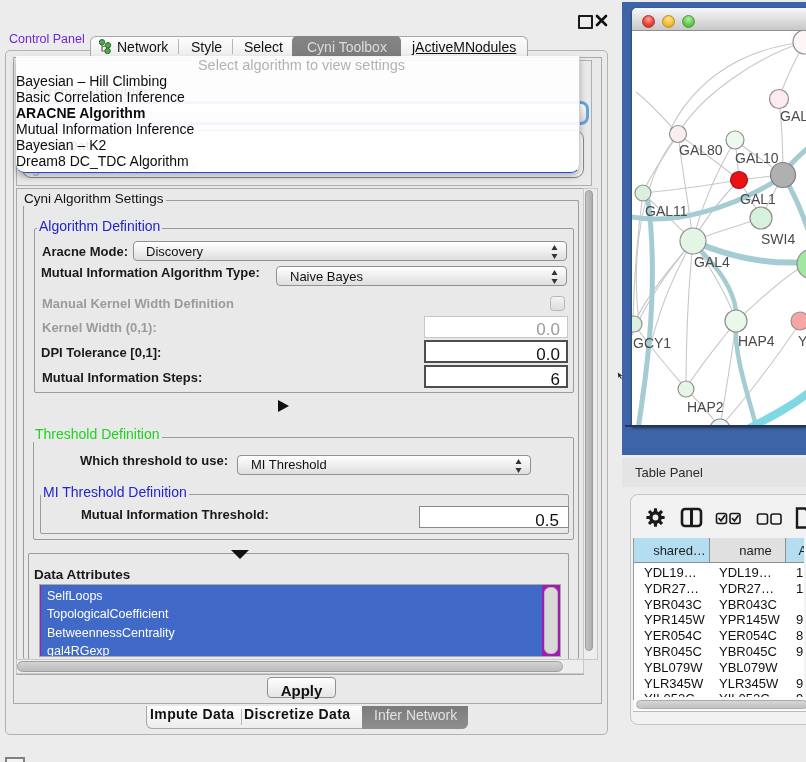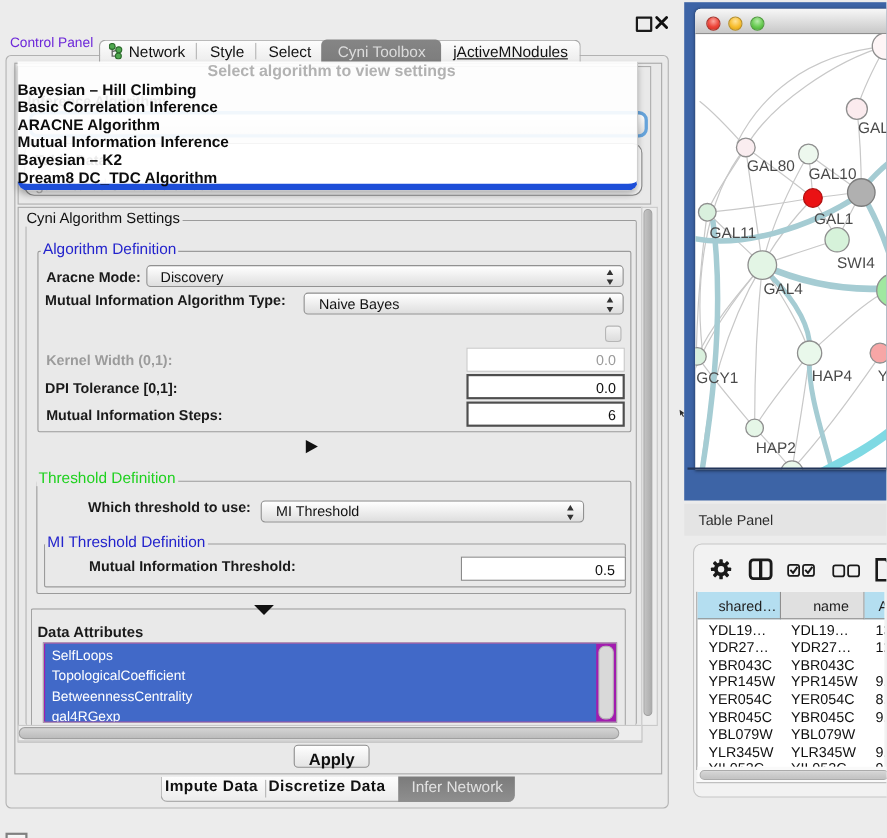--- a/index.html
+++ b/index.html
@@ -1,21 +1,21 @@
 <!DOCTYPE html>
 <html><head>
 <meta charset="utf-8">
 <style>
 html,body{margin:0;padding:0;}
 body{width:806px;height:762px;background:#ececec;font-family:"Liberation Sans",sans-serif;overflow:hidden;}
 #page{position:relative;width:806px;height:762px;overflow:hidden;}
 .abs{position:absolute;}
 .lbl{position:absolute;font-size:13px;font-weight:bold;color:#1a1a1a;white-space:nowrap;}
 .gt{position:absolute;font-size:14px;white-space:nowrap;background:#e9e9e9;padding:0 2px;}
-.field{position:absolute;background:#fff;font-size:13px;text-align:right;box-sizing:border-box;white-space:nowrap;}
+.field{position:absolute;background:#fff;font-size:17px;text-align:right;box-sizing:border-box;white-space:nowrap;}
 .combo{position:absolute;background:linear-gradient(#ffffff,#dedede);border:1px solid #919191;border-radius:4px;box-sizing:border-box;font-size:13px;color:#111;white-space:nowrap;}
 .combo .ar{position:absolute;right:8px;top:3px;width:7px;}
 .grp{position:absolute;border:1px solid #9b9b9b;border-radius:2px;}
 svg{display:block;}
 </style>
 </head>
 <body>
 <div id="page">
 
 <div class="abs" style="left:9px;top:12px;font-size:12.5px;color:#6d28d9;margin-top:20px;">Control Panel</div>
@@ -49,20 +49,21 @@
     </div>
 
 <div class="lbl" style="left:41px;top:265px;">Mutual Information Algorithm Type:</div>
 <div class="combo" style="left:276px;top:266px;width:291px;height:20px;">
       <span style="position:absolute;left:13px;top:2px;">Naive Bayes</span>
       <svg class="ar" width="7" height="14" viewBox="0 0 7 14">
         <path d="M3.5 0 L6.5 5 H0.5 Z M3.5 14 L6.5 9 H0.5 Z" fill="#333"></path>
       </svg>
     </div>
 
+<div class="lbl" style="left:42px;top:296px;color:#9b9b9b;">Manual Kernel Width Definition</div>
 <div class="abs" style="left:550px;top:296px;width:15px;height:15px;border:1px solid #b6b6b6;border-radius:3.5px;background:linear-gradient(#f4f4f4,#dcdcdc);box-sizing:border-box;"></div>
 
 <div class="lbl" style="left:42px;top:320px;color:#9b9b9b;">Kernel Width (0,1):</div>
 <div class="field" style="left:424px;top:316px;width:144px;height:22px;border:1px solid #c6c6c6;color:#9b9b9b;padding:3px 7px 0 0;">0.0</div>
 
 <div class="lbl" style="left:41px;top:345px;">DPI Tolerance [0,1]:</div>
 <div class="field" style="left:424px;top:340px;width:144px;height:23px;border:2px solid #4e4e4e;color:#111;padding:3px 6px 0 0;">0.0</div>
 
 <div class="lbl" style="left:42px;top:370px;">Mutual Information Steps:</div>
 <div class="field" style="left:424px;top:365px;width:144px;height:23px;border:2px solid #4e4e4e;color:#111;padding:3px 6px 0 0;">6</div>
@@ -116,21 +117,21 @@
 <div class="abs" style="left:117px;top:39px;font-size:14px;color:#111;">Network</div>
 <div class="abs" style="left:191px;top:39px;font-size:14px;color:#111;">Style</div>
 <div class="abs" style="left:244px;top:39px;font-size:14px;color:#111;">Select</div>
 <div class="abs" style="left:307px;top:39px;font-size:14px;color:#dcdcdc;">Cyni Toolbox</div>
 <div class="abs" style="left:412px;top:39px;font-size:14px;color:#111;text-decoration:underline;">jActiveMNodules</div>
 
 <div class="abs" style="left:25px;top:84px;font-size:13px;font-weight:bold;color:#1a1a1a;">Inference Algorithm:</div>
 <div class="abs" style="left:32px;top:138px;font-size:13px;font-weight:bold;color:#1a1a1a;">Table Data:</div>
 <div class="abs" style="left:32px;top:160px;font-size:14px;color:#bdbdbd;">galFiltered.sif default node</div>
 
-<div class="abs" style="left:16px;top:56px;width:564px;height:117px;background:rgba(255,255,255,0.91);border-right:1px solid #cfcfcf;border-bottom:6px solid #1d4ed8;border-radius:0 0 9px 9px;box-shadow:0 4px 6px rgba(0,0,0,0.28);box-sizing:border-box;font-weight:bold;">
+<div class="abs" style="left:16px;top:56px;width:564px;height:117px;background:rgba(255,255,255,0.91);border-right:1px solid #cfcfcf;border-bottom:1px solid #1d4ed8;border-radius:0 0 9px 9px;box-shadow:0 4px 6px rgba(0,0,0,0.28);box-sizing:border-box;">
  <div style="position:absolute;left:4px;top:1px;width:100%;text-align:center;font-size:14.5px;color:#b2b2b2;">Select algorithm to view settings</div>
  <div style="position:absolute;left:0px;top:18px;font-size:14px;color:#0c0c0c;line-height:15.9px;white-space:nowrap;">Bayesian – Hill Climbing<br>Basic Correlation Inference<br><b>ARACNE Algorithm</b><br>Mutual Information Inference<br>Bayesian – K2<br>Dream8 DC_TDC Algorithm</div>
 </div>
 
 <div class="abs" style="left:146px;top:706px;width:322px;height:23px;background:linear-gradient(#fdfdfd,#ececec);border:1px solid #a8a8a8;border-top:none;border-radius:0 0 6px 6px;box-sizing:border-box;"></div>
 <div class="abs" style="left:241px;top:709px;width:1px;height:16px;background:#b5b5b5;"></div>
 <div class="abs" style="left:362px;top:706px;width:106px;height:23px;background:linear-gradient(#7b7b7b,#8f8f8f);border-radius:0 0 6px 0;"></div>
 <div class="abs" style="left:150px;top:706px;font-size:14px;font-weight:bold;letter-spacing:0.4px;color:#111;">Impute Data</div>
 <div class="abs" style="left:244px;top:706px;font-size:14px;font-weight:bold;letter-spacing:0.4px;color:#111;">Discretize Data</div>
 <div class="abs" style="left:374px;top:707px;font-size:14px;color:#e2e2e2;">Infer Network</div>

